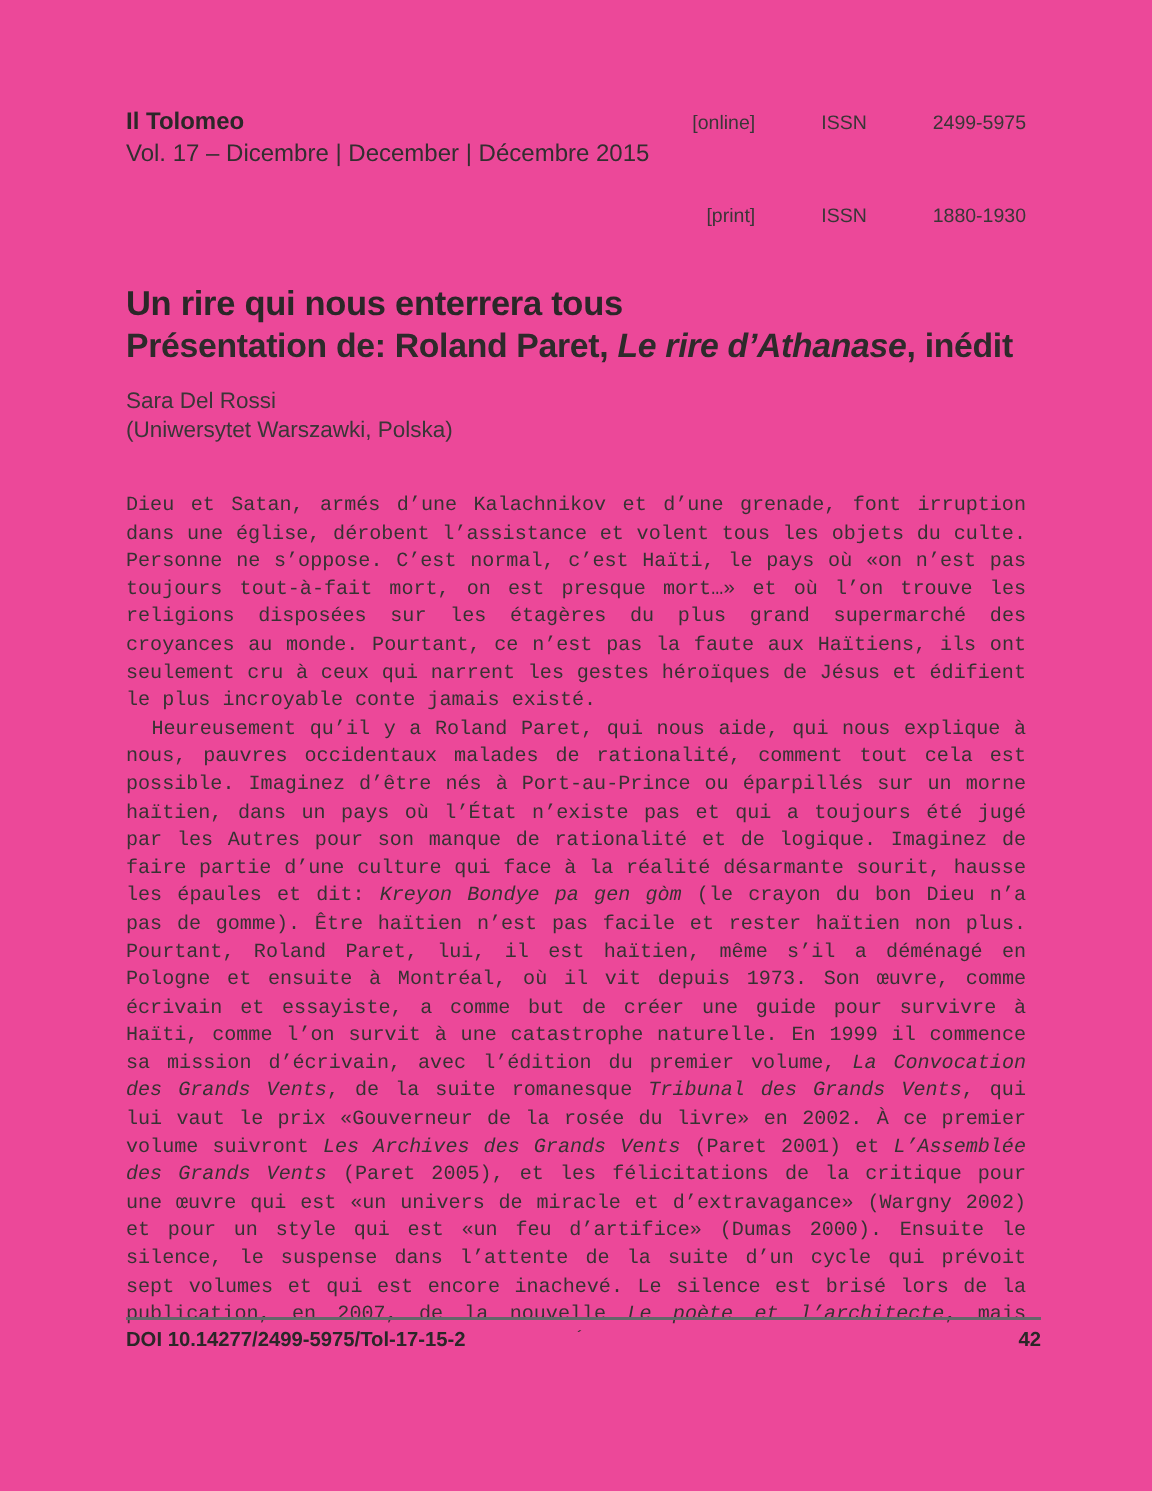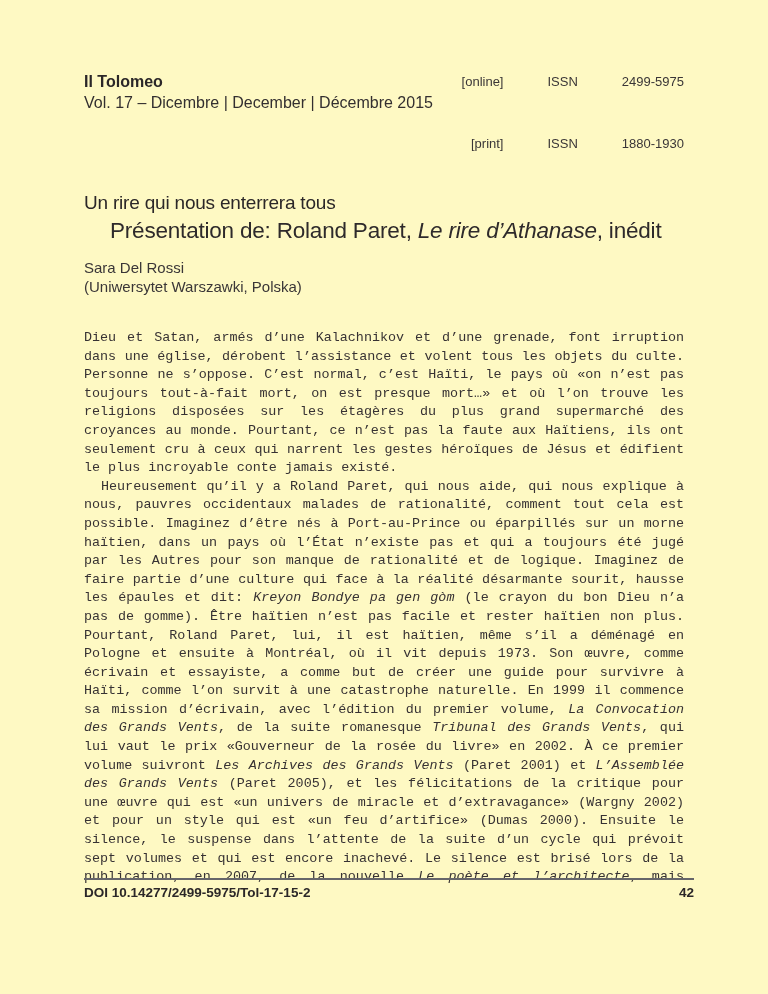--- a/index.html
+++ b/index.html
@@ -1,20 +1,20 @@
 <!DOCTYPE html>
 <html lang="fr"><head>
 <meta charset="utf-8">
 <style>
   html, body { margin: 0; padding: 0; background: #ffffff; }
   .page {
     position: relative;
     width: 768px;
     height: 994px;
-    background: #fef9c3;
+    background: #ec4899;
     box-sizing: border-box;
     padding: 72px 84px 0 84px;
     overflow: hidden;
     font-family: "Liberation Sans", sans-serif;
     color: #2b2728;
   }
   
   .header-row {
     display: flex;
     justify-content: space-between;
@@ -32,32 +32,31 @@
     color: #3a3637;
     margin-top: 1px;
     text-align: left;
     gap: 44px;
   }
   .issn-medium { text-align: right; }
   
   .title-block { margin-top: 37px; }
   .article-title {
     margin: 0;
-    font-size: 19px;
+    font-size: 23px;
     line-height: 27.5px;
-    font-weight: normal;
+    font-weight: bold;
     letter-spacing: -0.2px;
   }
   .article-subtitle {
     font-size: 22.5px;
     line-height: 27.5px;
-    font-weight: normal;
+    font-weight: bold;
     letter-spacing: -0.2px;
     color: #2e2a2b;
-    margin-left: 26px;
   }
   .it { font-style: italic; }
   
   .author-block {
     margin-top: 14px;
     font-size: 15px;
     line-height: 19px;
     color: #3a3637;
   }
   

